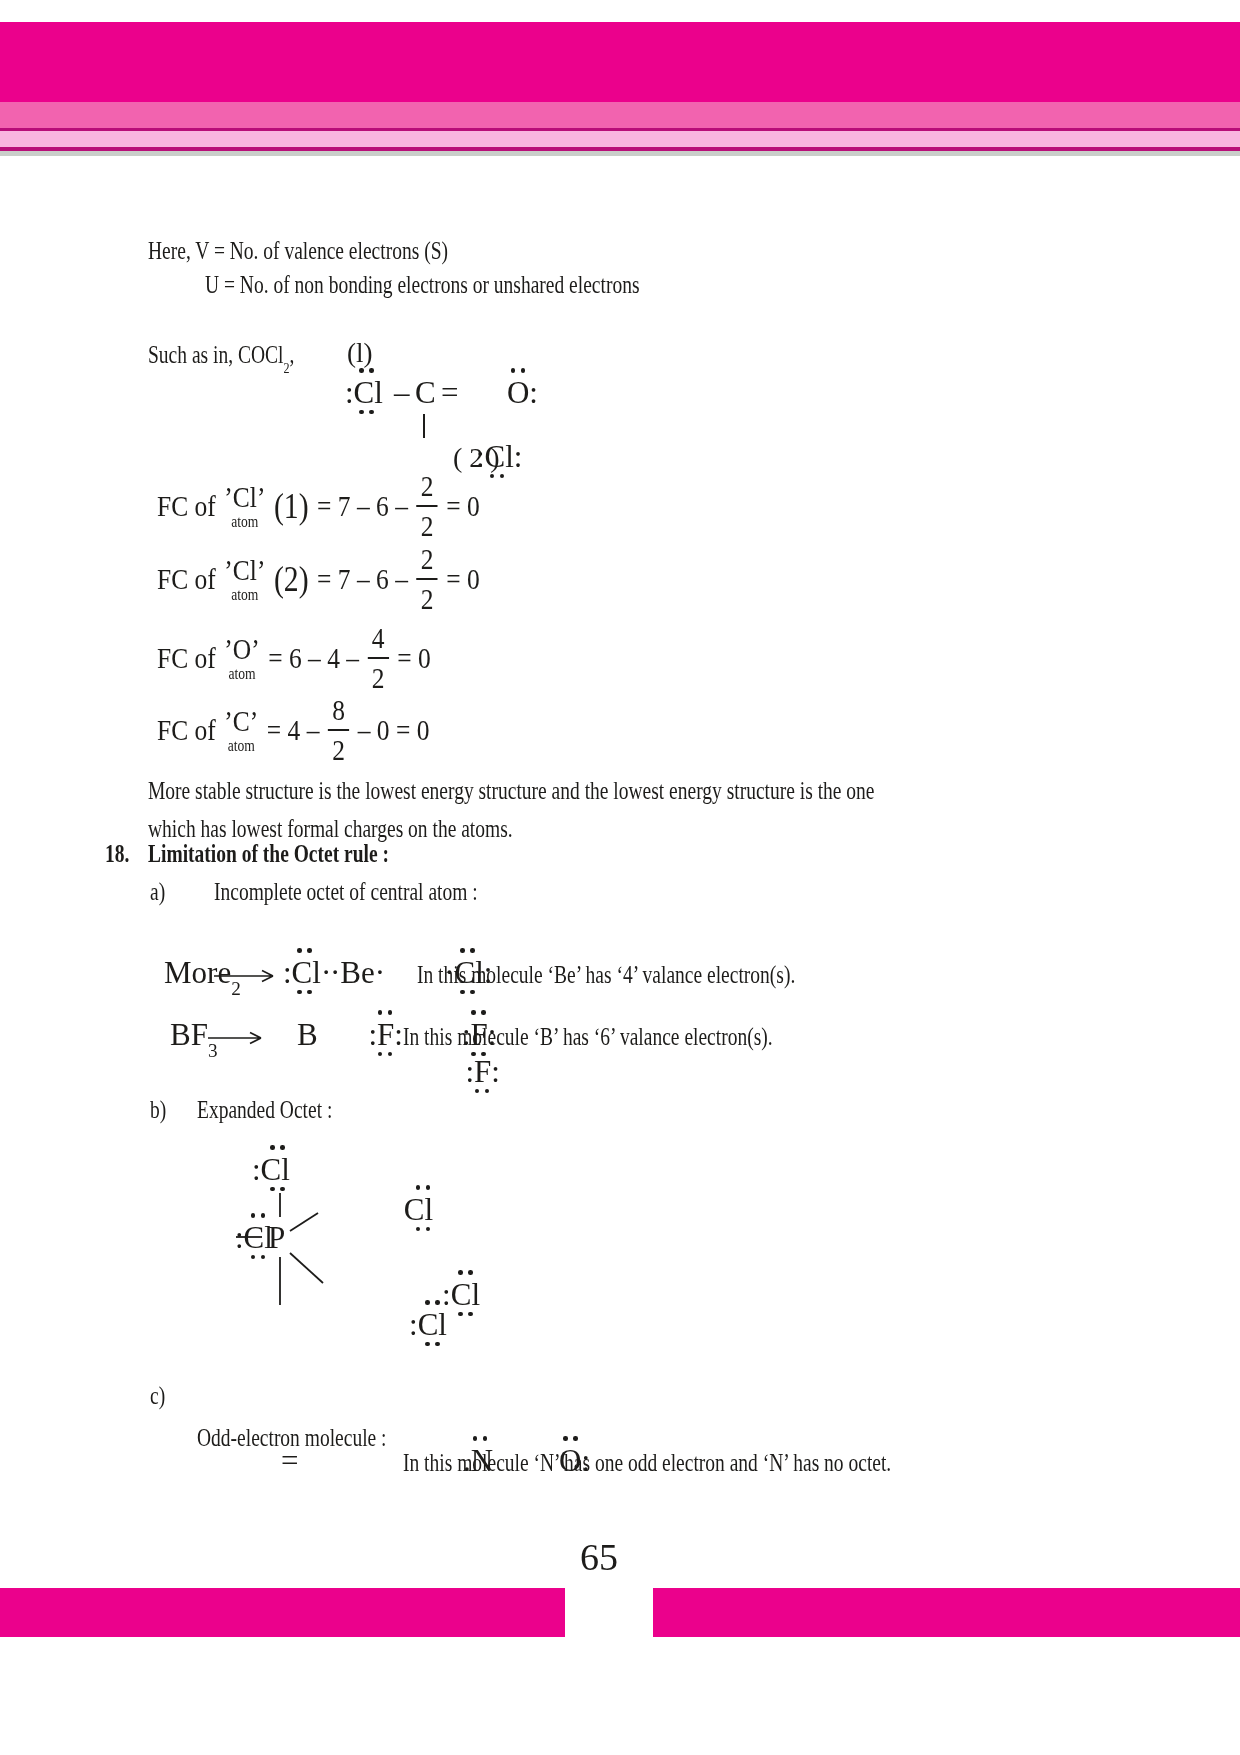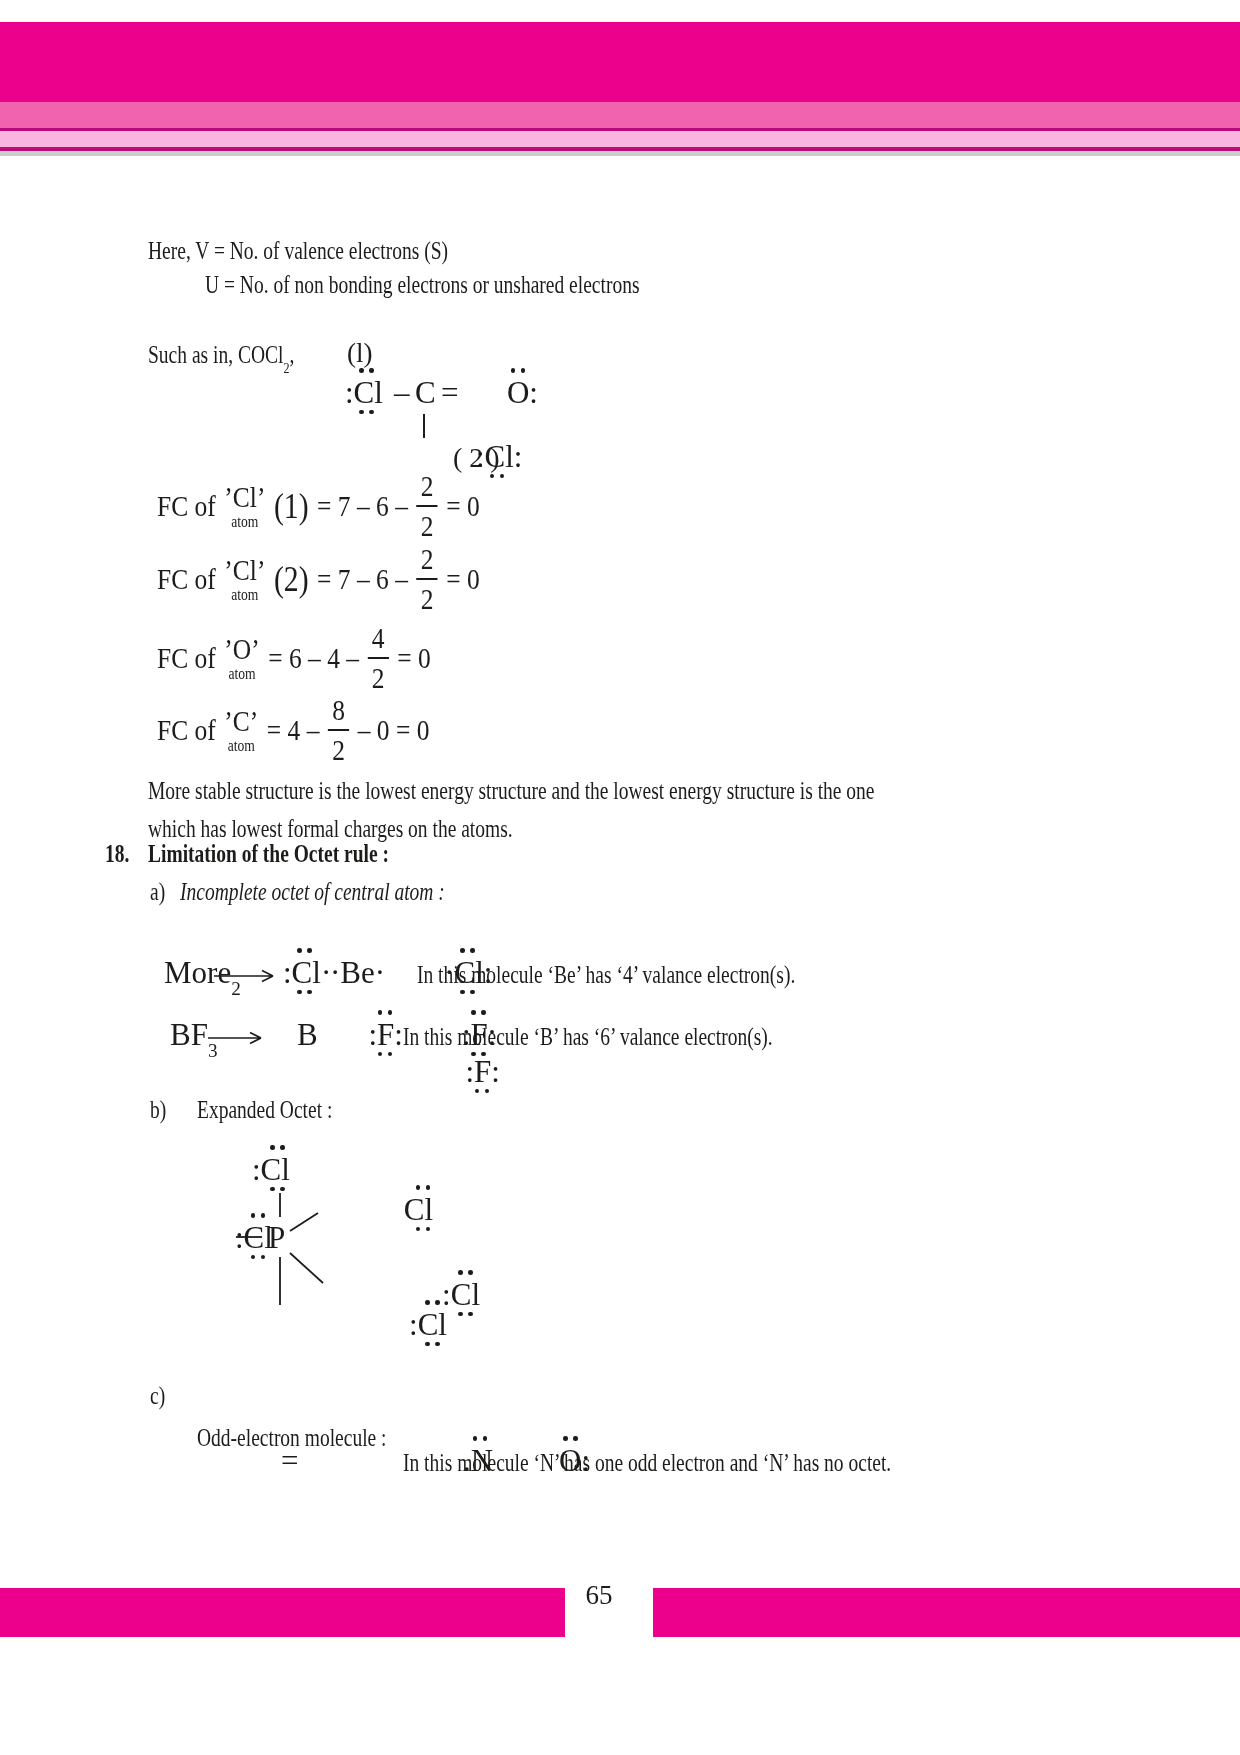--- a/index.html
+++ b/index.html
@@ -136,21 +136,21 @@
     <span class="cond">More stable structure is the lowest energy structure and the lowest energy structure is the one</span><br>
     <span class="cond">which has lowest formal charges on the atoms.</span>
   </div>
 
   
   <div class="abs t bold" style="left:105px;top:840px;"><span class="cond">18.</span></div>
   <div class="abs t bold" style="left:148px;top:840px;"><span class="cond">Limitation of the Octet rule :</span></div>
 
   
   <div class="abs t" style="left:150px;top:878px;"><span class="cond">a)</span></div>
-  <div class="abs t" style="left:180px;top:878px;font-style:italic;"><span class="cond">Incomplete octet of central atom :</span></div>
+  <div class="abs t" style="left:214px;top:878px;"><span class="cond">Incomplete octet of central atom :</span></div>
 
   
   <div class="abs big" style="left:164px;top:956px;"><span>More</span><sub class="formula-sub">2</sub></div>
   <svg class="arrow abs" style="left:213px;top:968px;" width="64" height="16">
     <path d="M1 8 H60 M60 8 L49 2.5 M60 8 L49 13.5" stroke="#1d1c1a" stroke-width="1.6" fill="none"></path>
   </svg>
   <span class="abs atom big" style="left:283px;top:956px;"><i class="lp t" style="left:22px;"></i><i class="lp b" style="left:22px;"></i><span>:Cl·</span></span>
   <span class="abs big" style="left:330px;top:956px;">·Be·</span>
   <span class="abs atom big" style="left:392px;top:956px;"><i class="lp t" style="left:24px;"></i><i class="lp b" style="left:24px;"></i><span>·Cl:</span></span>
   <div class="abs t" style="left:417px;top:961px;"><span class="cond">In this molecule ‘Be’ has ‘4’ valance electron(s).</span></div>
@@ -192,16 +192,16 @@
   <div class="abs t" style="left:197px;top:1424px;text-align:center;"><span class="cond">Odd-electron molecule :</span></div>
 
   
   <span class="abs atom big" style="left:243px;top:1444px;"><i class="lp t" style="left:18px;"></i><span>.N</span></span>
   <span class="abs big" style="left:281px;top:1444px;">=</span>
   <span class="abs atom big" style="left:305px;top:1444px;"><i class="lp t" style="left:12px;"></i><span>O:</span></span>
   <div class="abs t" style="left:403px;top:1449px;"><span class="cond">In this molecule ‘N’ has one odd electron and ‘N’ has no octet.</span></div>
 
   
   <div class="abs" style="left:0;top:1588px;width:565px;height:49px;background:#EB018C;"></div>
-  <div class="abs" style="left:565px;top:1572px;width:68px;height:49px;text-align:center;line-height:47px;font-size:27px;">65</div>
+  <div class="abs" style="left:565px;top:1534px;width:68px;height:49px;text-align:center;line-height:47px;font-size:38px;">65</div>
   <div class="abs" style="left:653px;top:1588px;width:587px;height:49px;background:#EB018C;"></div>
 
 </div>
 
 </body></html>

